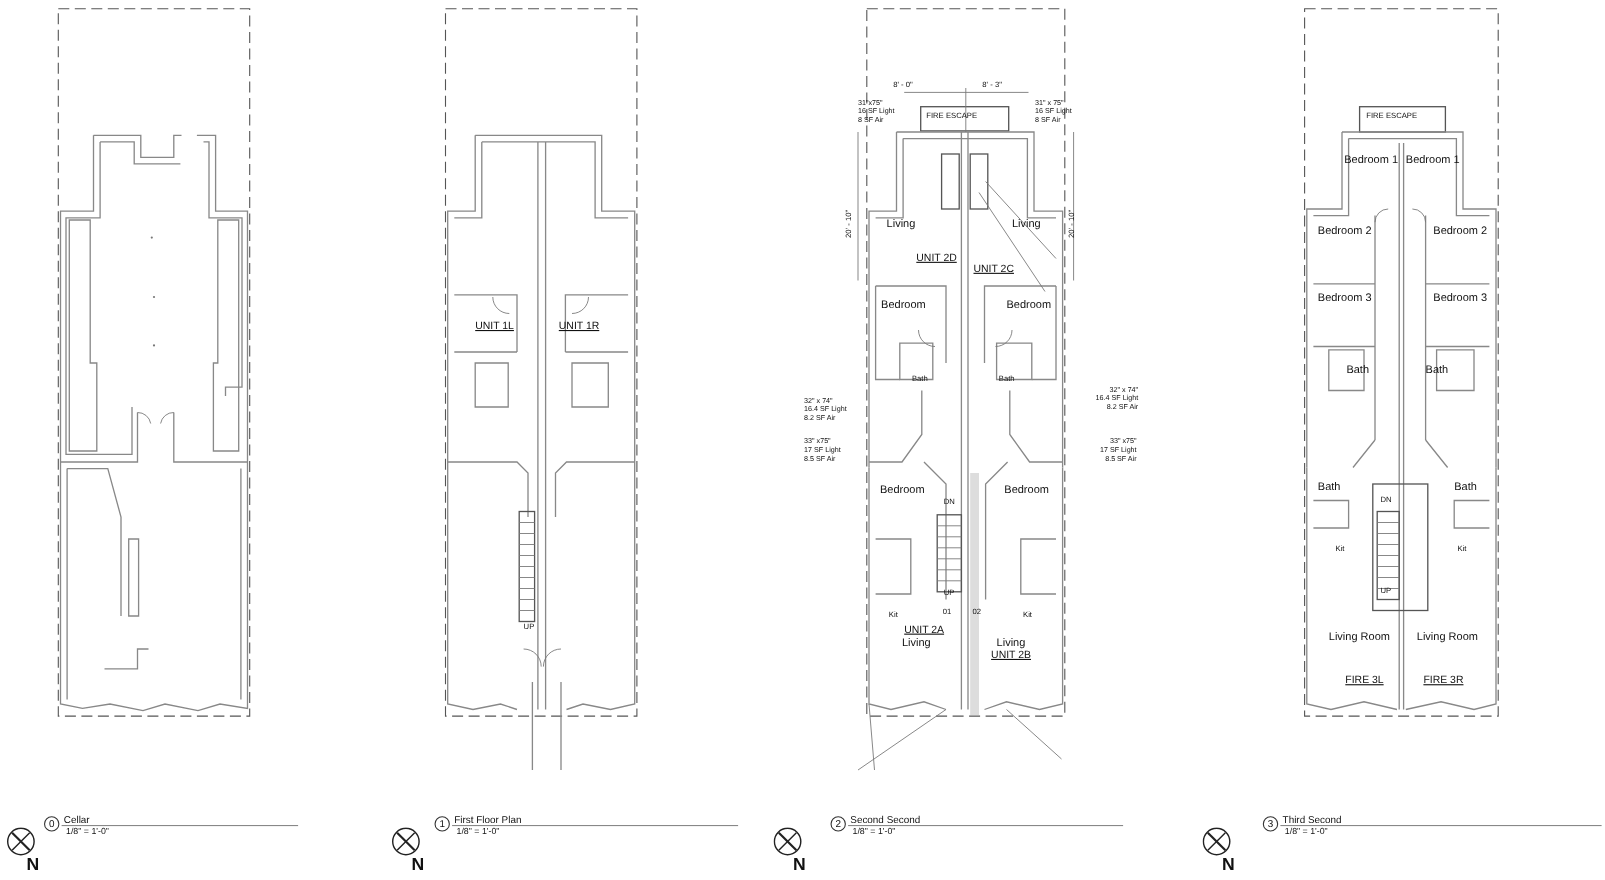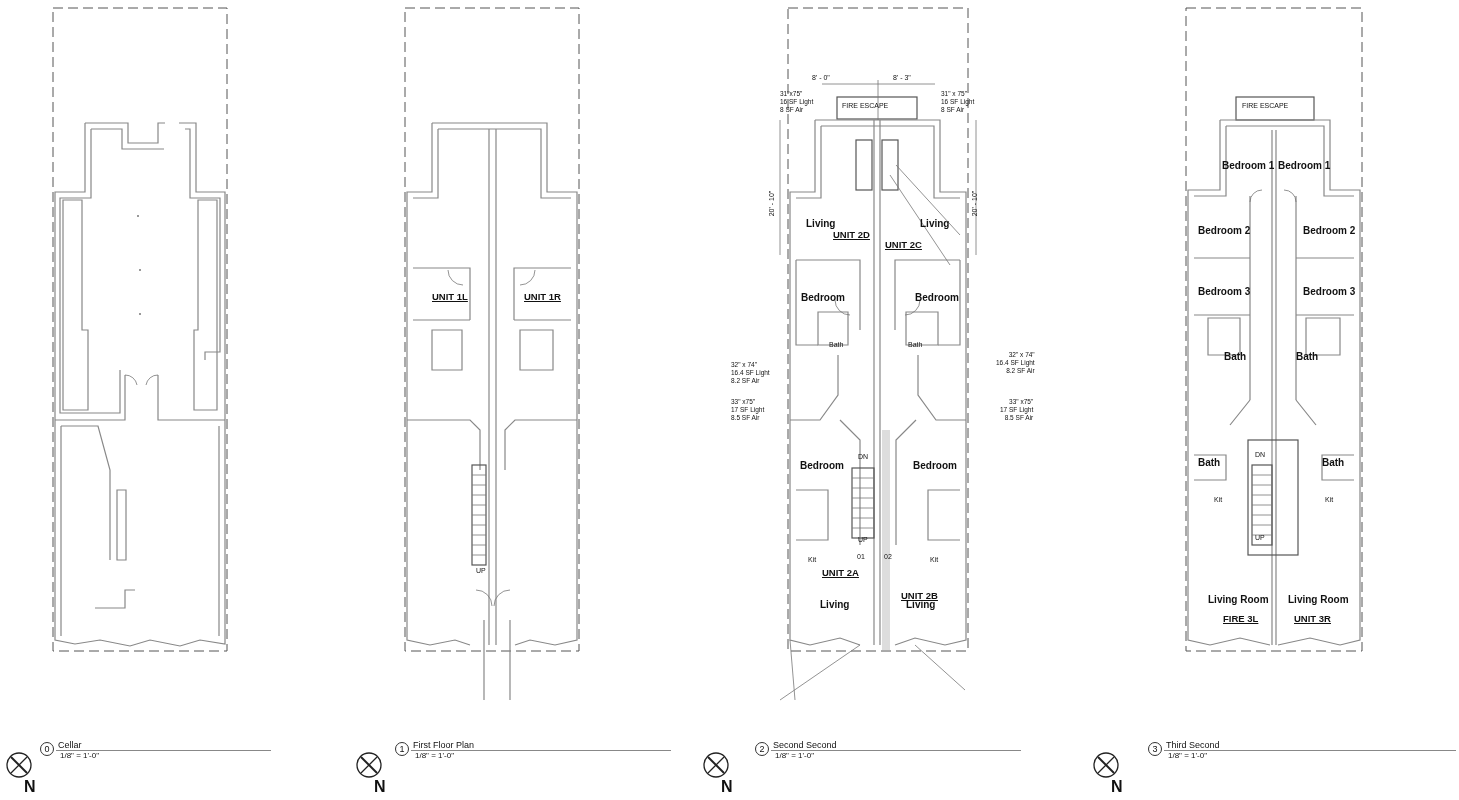--- a/index.html
+++ b/index.html
@@ -2,22 +2,22 @@
 <html><head>
 <meta charset="utf-8">
 <style>
   html,body{margin:0;padding:0;background:#fff;}
   body{width:1459px;height:800px;position:relative;overflow:hidden;font-family:"Liberation Sans",sans-serif;color:#111;}
   svg.plans{position:absolute;left:0;top:0;}
   .wall{fill:none;stroke:#888;stroke-width:1.2;}
   .wall2{fill:none;stroke:#555;stroke-width:1.2;}
   .dash{fill:none;stroke:#555;stroke-width:1;stroke-dasharray:10 5;}
   .thin{fill:none;stroke:#777;stroke-width:0.8;}
-  .lbl{position:absolute;font-weight:bold;font-size:10px;white-space:nowrap;margin-top:20px;}
-  .unit{position:absolute;font-weight:bold;font-size:9.5px;text-decoration:underline;white-space:nowrap;}
+  .lbl{position:absolute;font-weight:normal;font-size:10px;white-space:nowrap;}
+  .unit{position:absolute;font-weight:normal;font-size:9.5px;text-decoration:underline;white-space:nowrap;}
   .note{position:absolute;font-size:6.5px;line-height:8px;white-space:pre;}
   .small{position:absolute;font-size:7px;white-space:nowrap;}
   .caption{position:absolute;}
   .caption .num{position:absolute;left:0;top:0;width:12px;height:12px;border:1px solid #333;border-radius:50%;font-size:9px;text-align:center;line-height:12px;}
   .caption .title{position:absolute;left:18px;top:-2px;font-size:9px;white-space:nowrap;}
   .caption .scale{position:absolute;left:20px;top:9px;font-size:8px;white-space:nowrap;}
   .caption .rule{position:absolute;left:16px;top:8px;height:1px;background:#888;}
   .north{position:absolute;width:30px;height:44px;}
   .north .n{position:absolute;left:18px;top:26px;font-weight:bold;font-size:16px;}
 </style>
@@ -104,21 +104,21 @@
     <rect class="wall2" x="1252" y="465" width="20" height="80"></rect>
     <path class="thin" d="M1252,475 H1272 M1252,485 H1272 M1252,495 H1272 M1252,505 H1272 M1252,515 H1272 M1252,525 H1272 M1252,535 H1272"></path>
     <path class="wall" d="M1194,455 H1226 V480 H1194 M1354,455 H1322 V480 H1354"></path>
   </g>
 
   <g class="thin">
   </g>
 </svg>
 
 <div class="unit" style="left:432px;top:291px;">UNIT 1L</div>
-<div class="unit" style="left:524px;top:291px;">UNIT 1R</div>
+<div class="unit" style="left:508px;top:291px;">UNIT 1R</div>
 <div class="small" style="left:476px;top:567px;">UP</div>
 
 <div class="small" style="left:842px;top:102px;">FIRE ESCAPE</div>
 <div class="small" style="left:812px;top:74px;">8' - 0"</div>
 <div class="small" style="left:893px;top:74px;">8' - 3"</div>
 <div class="small" style="left:759px;top:200px;transform:rotate(-90deg);">20' - 10"</div>
 <div class="small" style="left:962px;top:200px;transform:rotate(-90deg);">20' - 10"</div>
 <div class="note" style="left:780px;top:90px;">31"x75"
 16 SF Light
 8 SF Air</div>
@@ -169,21 +169,21 @@
 <div class="lbl" style="left:1296px;top:331px;">Bath</div>
 <div class="lbl" style="left:1198px;top:437px;">Bath</div>
 <div class="lbl" style="left:1322px;top:437px;">Bath</div>
 <div class="small" style="left:1214px;top:496px;">Kit</div>
 <div class="small" style="left:1325px;top:496px;">Kit</div>
 <div class="small" style="left:1255px;top:451px;">DN</div>
 <div class="small" style="left:1255px;top:534px;">UP</div>
 <div class="lbl" style="left:1208px;top:574px;">Living Room</div>
 <div class="lbl" style="left:1288px;top:574px;">Living Room</div>
 <div class="unit" style="left:1223px;top:613px;">FIRE 3L</div>
-<div class="unit" style="left:1294px;top:613px;">UNIT 3R</div>
+<div class="unit" style="left:1294px;top:613px;">FIRE 3R</div>
 
 <div class="caption" style="left:40px;top:742px;">
   <div class="num">0</div>
   <div class="rule" style="width:215px;"></div>
   <div class="title">Cellar</div>
   <div class="scale">1/8" = 1'-0"</div>
 </div>
 <div class="caption" style="left:395px;top:742px;">
   <div class="num">1</div>
   <div class="rule" style="width:260px;"></div>

